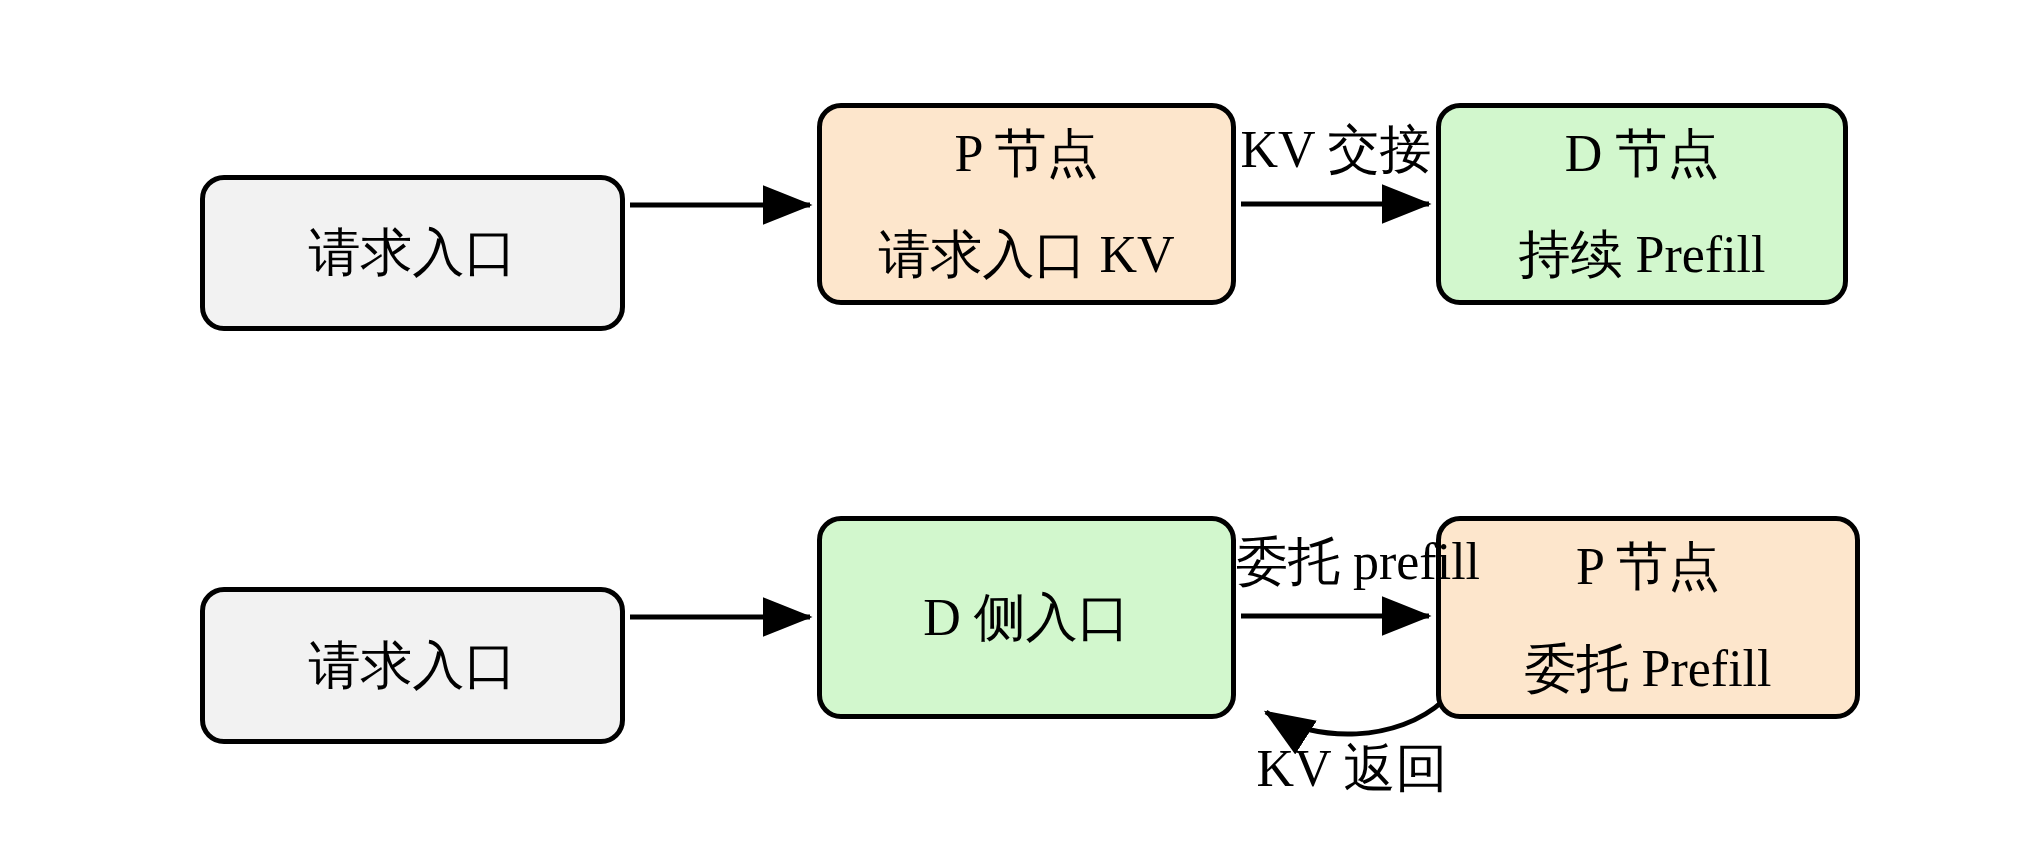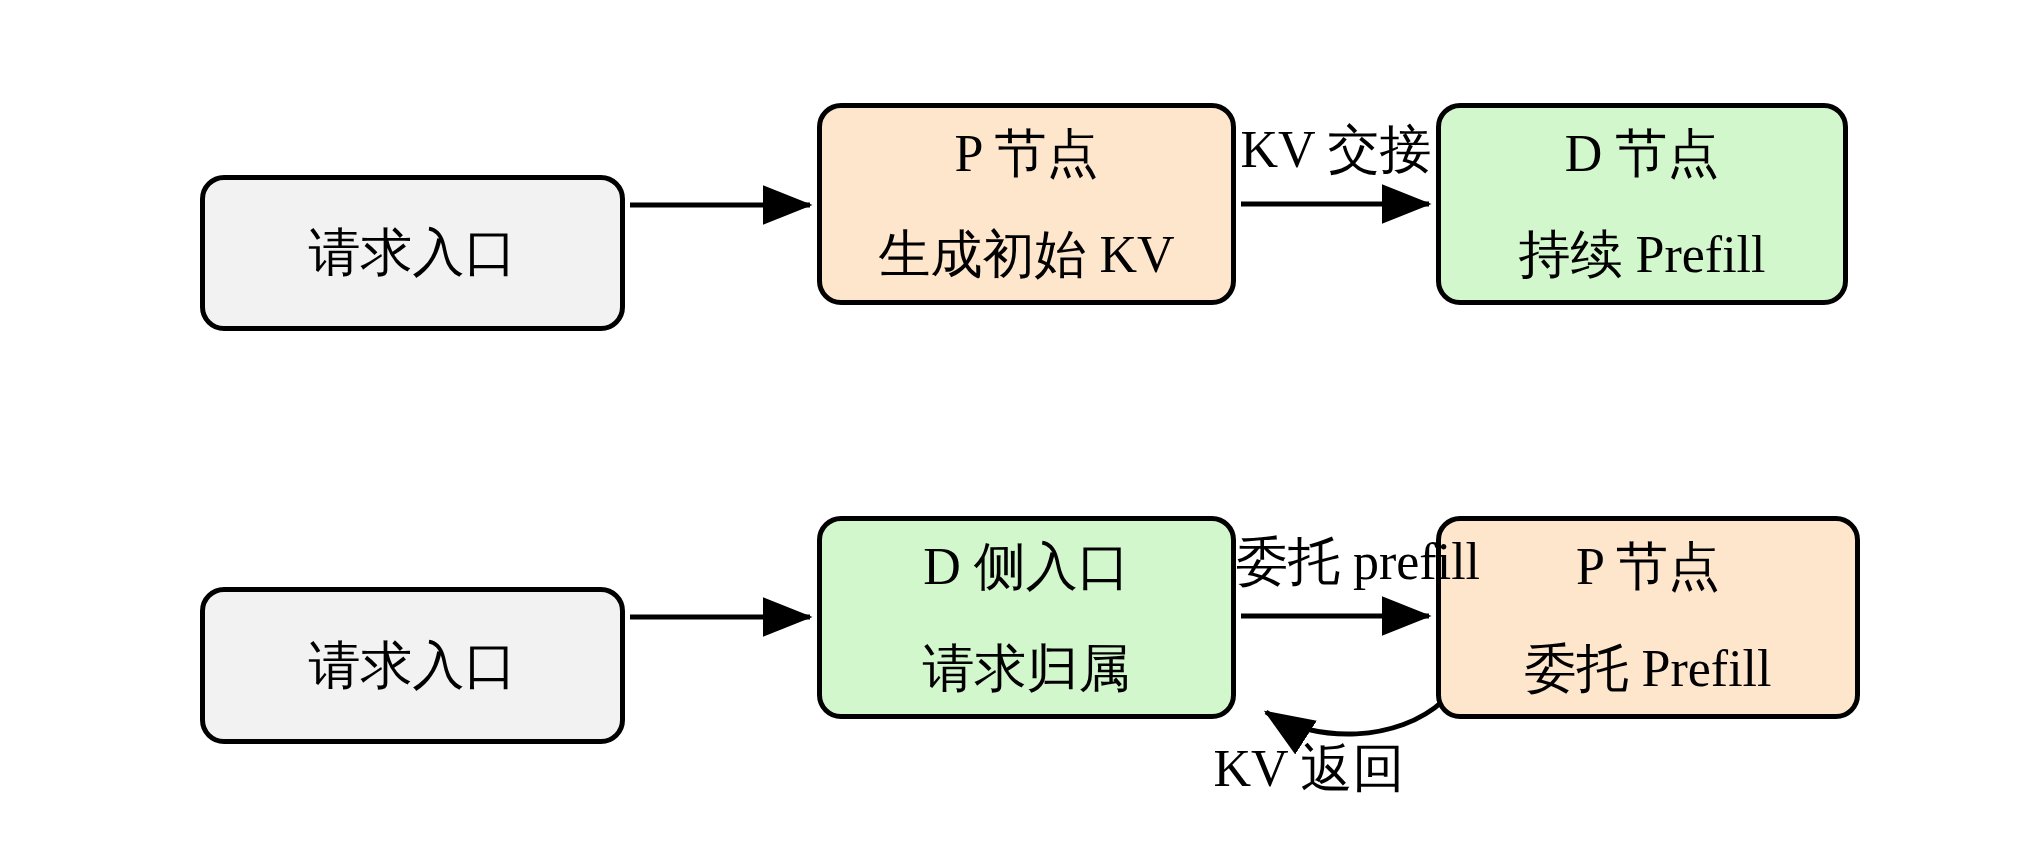--- a/index.html
+++ b/index.html
@@ -63,21 +63,21 @@
     position: absolute;
     transform: translate(-50%, -50%);
     font-size: 52px;
     line-height: 1.1;
     white-space: nowrap;
     z-index: 3;
     background: transparent;
   }
   .lbl-kv-handoff       { left: 1336px; top: 150px; text-align: right; }
   .lbl-delegate-prefill { left: 1358px; top: 562px; }
-  .lbl-kv-return        { left: 1309px; top: 769px; }
+  .lbl-kv-return        { left: 1352px; top: 769px; }
 
   .node-line { display: block; }
 </style>
 </head>
 <body>
 
 <div class="canvas">
 
   <svg class="edges" viewBox="0 0 2022 858" xmlns="http://www.w3.org/2000/svg">
     <defs>
@@ -94,35 +94,34 @@
 
     <path d="M 1443 701 C 1398 742, 1316 744, 1266 712" fill="none" stroke="#000" stroke-width="5" marker-end="url(#arrowhead)"></path>
   </svg>
 
   <div class="node gray r1-entry">
     <span class="node-line">请求入口</span>
   </div>
 
   <div class="node orange two-line r1-p">
     <span class="node-line">P 节点</span>
-    <span class="node-line">生成初始 KV</span>
+    <span class="node-line">请求入口 KV</span>
   </div>
 
   <div class="node green two-line r1-d">
     <span class="node-line">D 节点</span>
     <span class="node-line">持续 Prefill</span>
   </div>
 
   <div class="node gray r2-entry">
     <span class="node-line">请求入口</span>
   </div>
 
   <div class="node green two-line r2-d">
     <span class="node-line">D 侧入口</span>
-    <span class="node-line">请求归属</span>
   </div>
 
   <div class="node orange two-line r2-p">
     <span class="node-line">P 节点</span>
     <span class="node-line">委托 Prefill</span>
   </div>
 
   <div class="edge-label lbl-kv-handoff">KV 交接</div>
   <div class="edge-label lbl-delegate-prefill">委托 prefill</div>
   <div class="edge-label lbl-kv-return">KV 返回</div>

